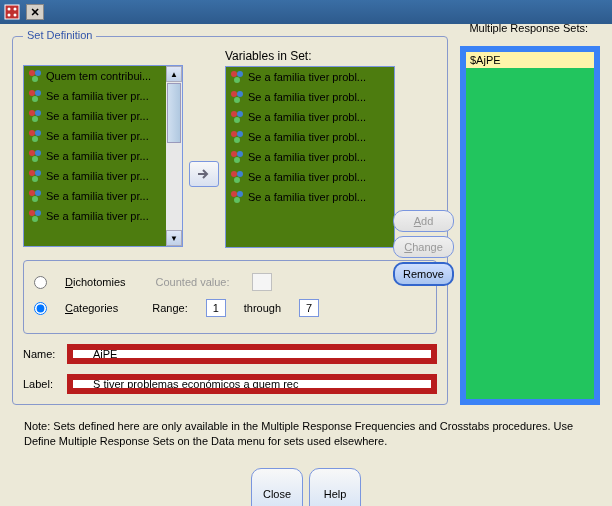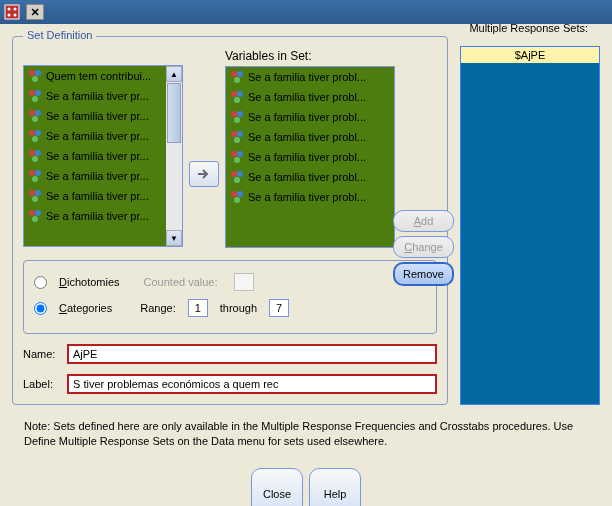--- a/index.html
+++ b/index.html
@@ -16,31 +16,31 @@
 .lists-row { display: flex; align-items: center; gap: 6px; }
 .listbox { border: 1px solid #7a96df; background: #4d7c0f; width: 160px; height: 182px; overflow: hidden; position: relative; }
 .listbox .items { overflow-y: auto; height: 100%; }
 .listbox .item { display: flex; align-items: center; padding: 3px 4px; white-space: nowrap; overflow: hidden; text-overflow: ellipsis; }
 .listbox .item .var-icon { margin-right: 4px; flex-shrink: 0; }
 .listbox-label { font-size: 12px; margin-bottom: 3px; }
 .move-btn { width: 30px; height: 26px; background: linear-gradient(to bottom, #f8f8f8, #d8e0f0); border: 1px solid #7a96df; border-radius: 3px; display: flex; align-items: center; justify-content: center; cursor: pointer; margin-top: 50px; }
 .lists-col { display: flex; flex-direction: column; }
 .coded-as { border: 1px solid #8899cc; border-radius: 4px; padding: 12px 10px 8px; position: relative; margin-top: 12px; }
 .coded-as .legend { position: absolute; top: -8px; left: 10px; background: #ece9d8; padding: 0 4px; font-size: 11px; color: #3355aa; }
-.radio-row { display: flex; align-items: center; gap: 12px; margin-bottom: 8px; }
+.radio-row { display: flex; align-items: center; gap: 18px; margin-bottom: 8px; }
 .radio-row input[type=radio] { cursor: pointer; }
 .radio-row label { cursor: pointer; }
 .disabled { color: #999; }
 .counted-box { width: 20px; height: 18px; border: 1px solid #c0c0c0; background: #f5f5f5; display: inline-block; margin-left: 4px; }
 .range-input { width: 20px; height: 18px; border: 1px solid #7a96df; text-align: center; font-size: 11px; }
 .field-row { display: flex; align-items: center; margin-top: 10px; gap: 6px; }
 .field-row label { width: 38px; }
-.field-row input[type=text] { flex: 1; border: 2px solid #b91c1c; height: 20px; padding: 0 4px; font-size: 11px; }
+.field-row input[type=text] { flex: 1; border: 6px solid #b91c1c; height: 20px; padding: 0 20px; font-size: 11px; }
 .right-panel { width: 140px; display: flex; flex-direction: column; margin-top: 14px; }
-.mrs-list { border: 1px solid #3b82f6; background: #0369a1; flex: 1; min-height: 350px; text-align: center; }
+.mrs-list { border: 6px solid #3b82f6; background: #22c55e; flex: 1; min-height: 350px; }
 .mrs-list .item { background: #fff4aa; padding: 2px 4px; font-size: 11px; }
 .side-btns { display: flex; flex-direction: column; gap: 4px; position: absolute; right: 158px; top: 210px; }
 .btn { background: linear-gradient(to bottom, #f8f8f8, #d0dff5); border: 1px solid #7a96df; border-radius: 10px; padding: 4px 8px; font-size: 11px; cursor: pointer; min-width: 54px; text-align: center; }
 .btn.disabled { color: #999; background: linear-gradient(to bottom, #f0f0f0, #e0e0e0); cursor: default; }
 .btn.selected { border: 2px solid #3366cc; background: linear-gradient(to bottom, #d0e0ff, #a8c4f0); }
 .note { margin: 14px 12px 0; font-size: 11px; color: #000; line-height: 1.4; }
 .bottom-btns { display: flex; justify-content: center; gap: 6px; margin-top: 18px; }
 .bottom-btns .btn { min-width: 52px; padding: 19px 10px; }
 .var-icon svg { display: block; }
 .scrollbar { position: absolute; right: 0; top: 0; width: 16px; height: 100%; background: #e8e8e8; display: flex; flex-direction: column; }

